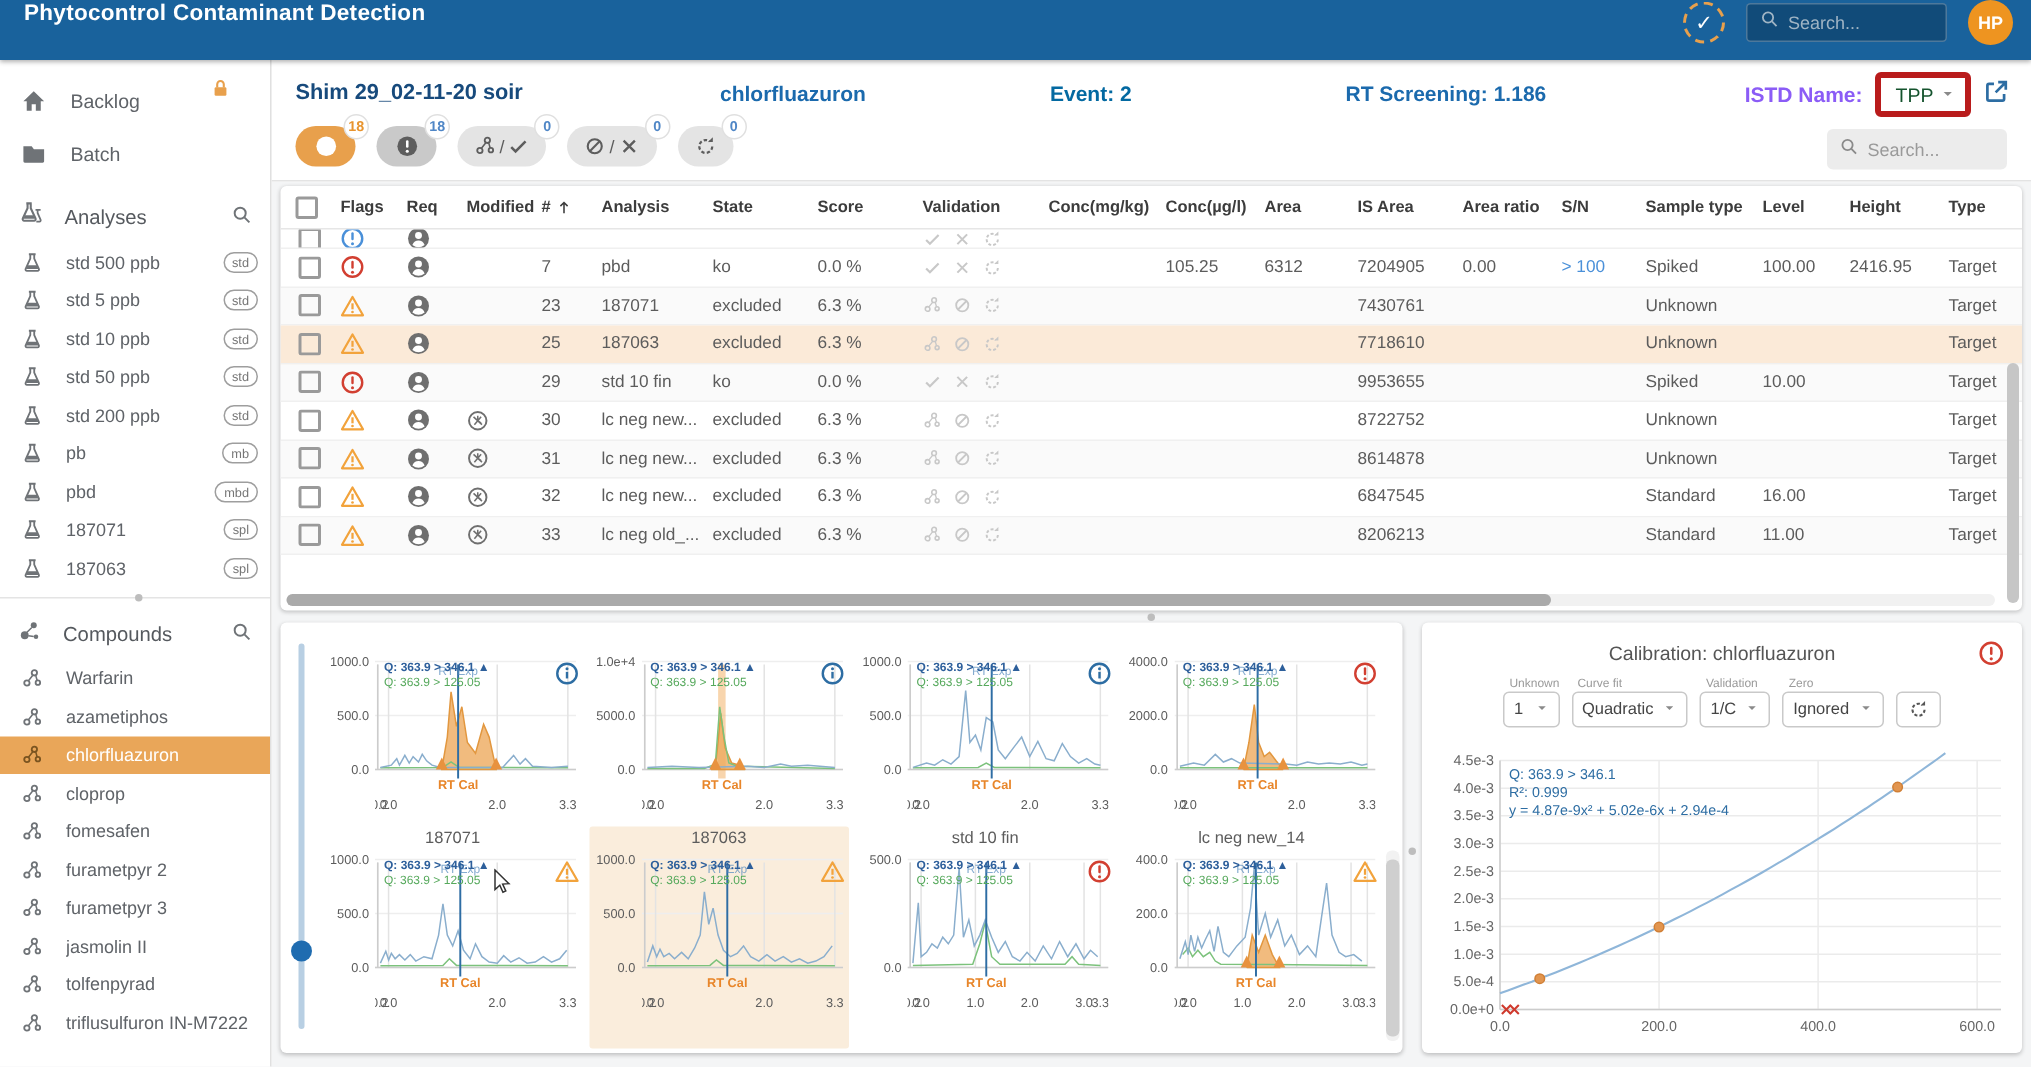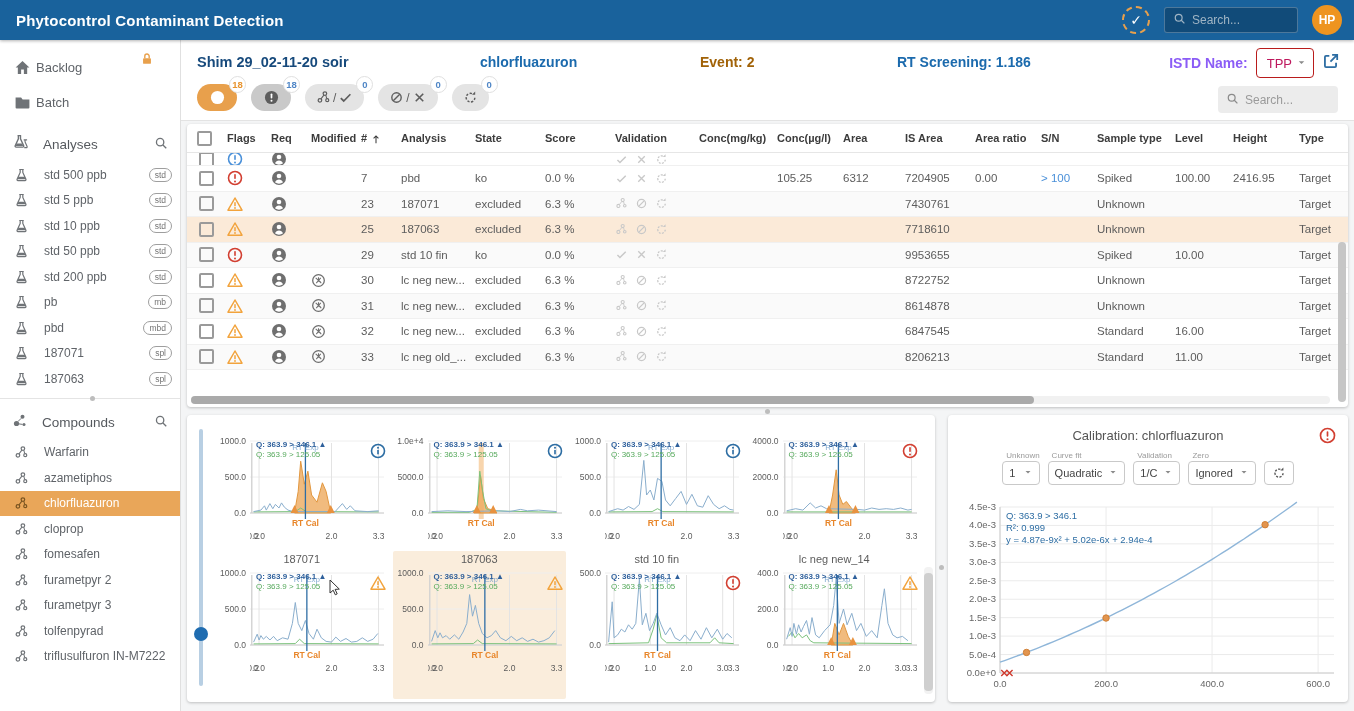--- a/index.html
+++ b/index.html
@@ -1,54 +1,54 @@
 <!DOCTYPE html>
 <html><head>
 <meta charset="utf-8">
 <style>
   * { box-sizing: border-box; margin: 0; padding: 0; }
   html,body { width:1354px; height:711px; overflow:hidden; font-family:"Liberation Sans",sans-serif; background:#f4f5f6; }
   .ic { display:inline-block; vertical-align:middle; }
 
   
-  .topbar { position:absolute; left:0; top:0; width:1354px; height:40px; background:#19629c; display:flex; align-items:center; z-index:30; box-shadow:0 1px 3px rgba(0,0,0,.3); }
+  .topbar { position:absolute; left:0; top:0; width:1354px; height:40px; background:#19629c; display:flex; align-items:flex-start; z-index:30; box-shadow:0 1px 3px rgba(0,0,0,.3); }
   .tb-title { color:#fff; font-weight:bold; font-size:15px; margin-left:16px; letter-spacing:.2px; }
   .tb-right { position:absolute; right:12px; display:flex; align-items:center; gap:14px; }
   .tb-check { width:28px; height:28px; border:2px dashed #e8a04c; border-radius:50%; color:#fff; display:flex; align-items:center; justify-content:center; font-size:14px; cursor:pointer; }
   .tb-search { width:134px; height:26px; background:rgba(9,49,80,.45); border:1px solid rgba(255,255,255,.25); border-radius:3px; display:flex; align-items:center; padding:0 8px; gap:6px; }
   .tb-search input { background:transparent; border:none; outline:none; color:#cfd8e0; font-size:12px; width:90px; font-family:"Liberation Sans",sans-serif; }
   .tb-search input::placeholder { color:#9fb4c4; }
   .tb-avatar { width:30px; height:30px; border-radius:50%; background:#ee9420; color:#fff; font-weight:bold; font-size:12px; display:flex; align-items:center; justify-content:center; cursor:pointer; }
 
   
   .sidebar { position:absolute; left:0; top:40px; width:181px; bottom:0; background:#fff; border-right:1px solid #e0e0e0; z-index:20; }
   .side-lock { position:absolute; right:26px; top:12px; color:#e8a04c; }
-  .nav-item { display:flex; align-items:center; gap:5px; padding:9px 0 9px 14px; color:#5f6368; font-size:13px; cursor:pointer; }
+  .nav-item { display:flex; align-items:center; gap:16px; padding:9px 0 9px 14px; color:#5f6368; font-size:13px; cursor:pointer; }
   .nav-item .ic { color:#6f7377; }
   .side-sec-header { display:flex; align-items:center; padding:10px 12px 8px 12px; color:#55595e; font-size:13.5px; margin-top:4px; }
   .side-sec-header .t { flex:1; margin-left:14px; }
   .side-sec-header .ic { color:#6f7377; }
   .side-item { display:flex; align-items:center; height:25.5px; padding-left:14px; padding-right:8px; font-size:12px; color:#5f6368; cursor:pointer; }
   .side-item .ic { color:#6f7377; flex:none; }
   .side-item .nm { flex:1; margin-left:15px; white-space:nowrap; overflow:hidden; }
   .badge-pill { border:1px solid #9e9e9e; border-radius:7px; color:#757575; font-size:8.5px; padding:1px 5px; }
   .side-item.selected { background:#e9a659; color:#fff; }
   .side-item.selected .ic { color:#7a5420; }
   .side-divider { position:relative; border-top:1px solid #e4e4e4; margin:6px 0 2px 0; }
   .side-divider::after { content:""; position:absolute; left:50%; top:-3px; width:5px; height:5px; border-radius:50%; background:#bdbdbd; }
 
   
   .mheader { position:absolute; left:181px; top:40px; width:1173px; height:81px; background:#fff; border-bottom:1px solid #e3e3e3; z-index:10; }
   .mh-batch { position:absolute; left:16px; top:14px; color:#174a7c; font-weight:bold; font-size:14.5px; }
   .mh-compound { position:absolute; left:299px; top:14px; color:#1b6aad; font-weight:bold; font-size:14px; }
-  .mh-event { position:absolute; left:519px; top:14px; color:#a16207; font-weight:bold; font-size:14px; }
+  .mh-event { position:absolute; left:519px; top:14px; color:#0369a1; font-weight:bold; font-size:14px; }
   .mh-rt { position:absolute; left:716px; top:14px; color:#1b6aad; font-weight:bold; font-size:14px; }
   .mh-istd { position:absolute; right:14px; top:8px; display:flex; align-items:center; gap:8px; }
   .mh-istd .lbl { color:#8b5cf6; font-weight:bold; font-size:14px; }
-  .istd-box { border:1px solid #b91c1c; border-radius:4px; height:30px; min-width:58px; display:flex; align-items:center; justify-content:space-between; padding:0 6px 0 10px; font-size:13px; color:#be185d; cursor:pointer; gap:4px; }
+  .istd-box { border:4px solid #b91c1c; border-radius:4px; height:30px; min-width:58px; display:flex; align-items:center; justify-content:space-between; padding:0 6px 0 10px; font-size:13px; color:#14532d; cursor:pointer; gap:4px; }
   .mh-istd .ext { color:#2d6da3; cursor:pointer; }
   .chips { position:absolute; left:16px; top:44px; display:flex; gap:14px; }
   .chip { position:relative; height:27px; border-radius:14px; display:flex; align-items:center; justify-content:center; padding:0 11px; cursor:pointer; font-size:12px; color:#5d5d5d; gap:2px; }
   .chip.orange { background:#e8a04c; color:#fff; width:40px; }
   .chip.dark  { background:#c9c9c9; color:#595959; width:40px; }
   .chip.light { background:#e4e4e4; }
   .chip-badge { position:absolute; right:-9px; top:-8px; background:#fff; border:1px solid #e0e0e0; border-radius:50%; min-width:17px; height:17px; font-size:9.5px; display:flex; align-items:center; justify-content:center; font-weight:bold; }
   .mh-search { position:absolute; right:16px; top:46px; width:120px; height:27px; background:#ececec; border-radius:4px; display:flex; align-items:center; padding:0 8px; gap:6px; color:#8a8a8a; }
   .mh-search input { background:transparent; border:none; outline:none; font-size:12px; width:80px; color:#666; font-family:"Liberation Sans",sans-serif; }
   .mh-search input::placeholder { color:#9a9a9a; }
@@ -297,20 +297,29 @@
      <span class="nm">furametpyr 2</span>
       </div>
       <div class="side-item">
      <span class="ic"><svg class="ic" width="15" height="15" viewBox="0 0 16 16">
             <circle cx="4.2" cy="11" r="1.9" stroke="#6f7377" stroke-width="1.3" fill="none"></circle>
             <circle cx="9.5" cy="3.8" r="1.9" stroke="#6f7377" stroke-width="1.3" fill="none"></circle>
             <circle cx="12" cy="10.8" r="1.6" stroke="#6f7377" stroke-width="1.3" fill="none"></circle>
             <path d="M5.3 9.4l3.1-3.9M10.4 5.4l1.1 3.8" stroke="#6f7377" stroke-width="1.1"></path>
           </svg></span>
      <span class="nm">furametpyr 3</span>
+      </div>
+      <div class="side-item">
+     <span class="ic"><svg class="ic" width="15" height="15" viewBox="0 0 16 16">
+            <circle cx="4.2" cy="11" r="1.9" stroke="#6f7377" stroke-width="1.3" fill="none"></circle>
+            <circle cx="9.5" cy="3.8" r="1.9" stroke="#6f7377" stroke-width="1.3" fill="none"></circle>
+            <circle cx="12" cy="10.8" r="1.6" stroke="#6f7377" stroke-width="1.3" fill="none"></circle>
+            <path d="M5.3 9.4l3.1-3.9M10.4 5.4l1.1 3.8" stroke="#6f7377" stroke-width="1.1"></path>
+          </svg></span>
+     <span class="nm">jasmolin II</span>
       </div>
       <div class="side-item">
      <span class="ic"><svg class="ic" width="15" height="15" viewBox="0 0 16 16">
             <circle cx="4.2" cy="11" r="1.9" stroke="#6f7377" stroke-width="1.3" fill="none"></circle>
             <circle cx="9.5" cy="3.8" r="1.9" stroke="#6f7377" stroke-width="1.3" fill="none"></circle>
             <circle cx="12" cy="10.8" r="1.6" stroke="#6f7377" stroke-width="1.3" fill="none"></circle>
             <path d="M5.3 9.4l3.1-3.9M10.4 5.4l1.1 3.8" stroke="#6f7377" stroke-width="1.1"></path>
           </svg></span>
      <span class="nm">tolfenpyrad</span>
       </div>

